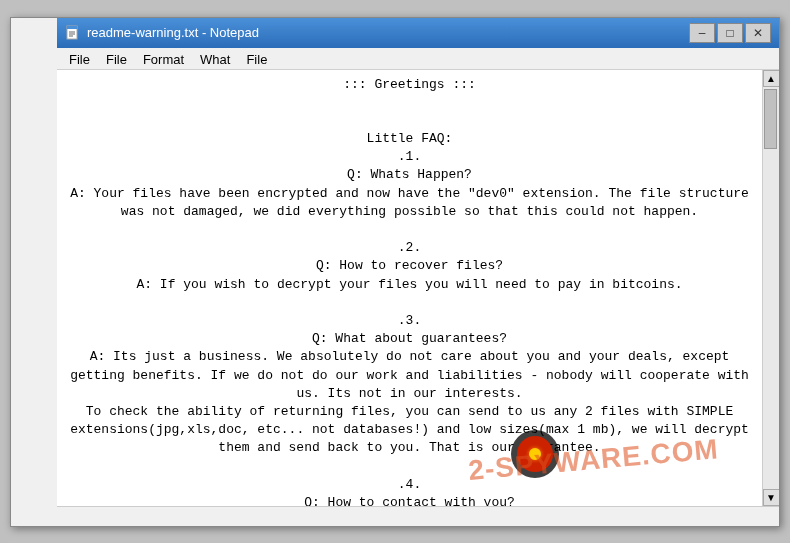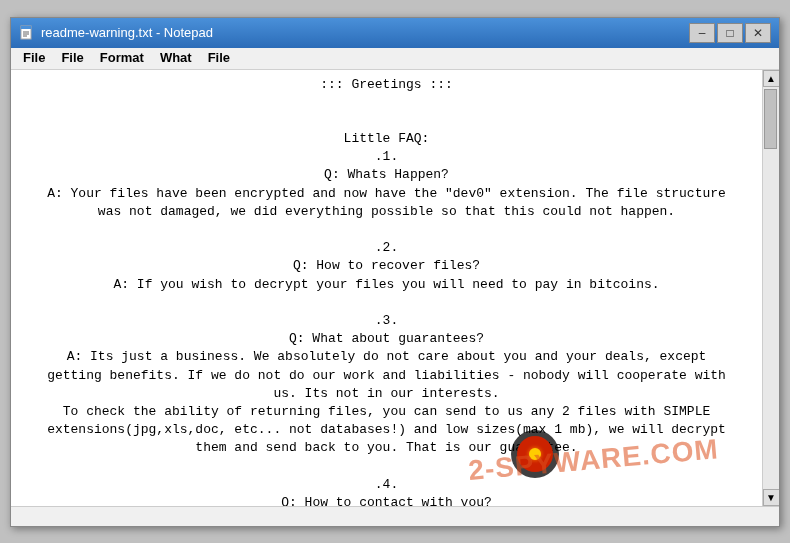--- a/index.html
+++ b/index.html
@@ -15,20 +15,21 @@
     }
     .window {
       width: 770px;
       height: 510px;
       background: #f0f0f0;
       border: 1px solid #888;
       box-shadow: 2px 2px 8px rgba(0,0,0,0.4);
       display: flex;
       flex-direction: column;
       position: relative;
+      padding-left: 46px;
     }
     .title-bar {
       background: linear-gradient(to bottom, #4a90d9 0%, #2b6cb8 100%);
       height: 30px;
       display: flex;
       align-items: center;
       padding: 0 8px;
       user-select: none;
       flex-shrink: 0;
     }
@@ -57,25 +58,24 @@
       align-items: center;
       justify-content: center;
       font-size: 12px;
       color: #333;
       cursor: pointer;
     }
     .menu-bar {
       background: #f0f0f0;
       height: 22px;
       display: flex;
-      align-items: flex-start;
+      align-items: flex-end;
       padding: 0 4px;
       border-bottom: 1px solid #d0d0d0;
       flex-shrink: 0;
-      font-weight: bold;
     }
     .menu-item {
       padding: 2px 8px;
       font-size: 13px;
       cursor: pointer;
       color: #000;
     }
     .content-area {
       flex: 1;
       display: flex;

